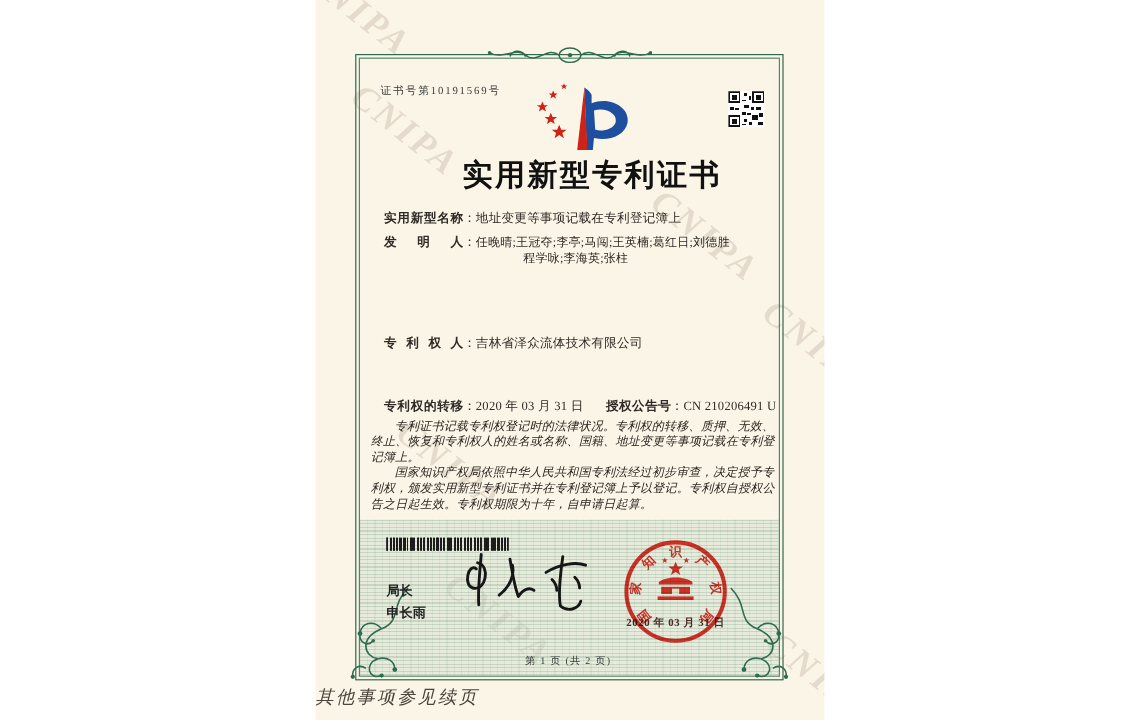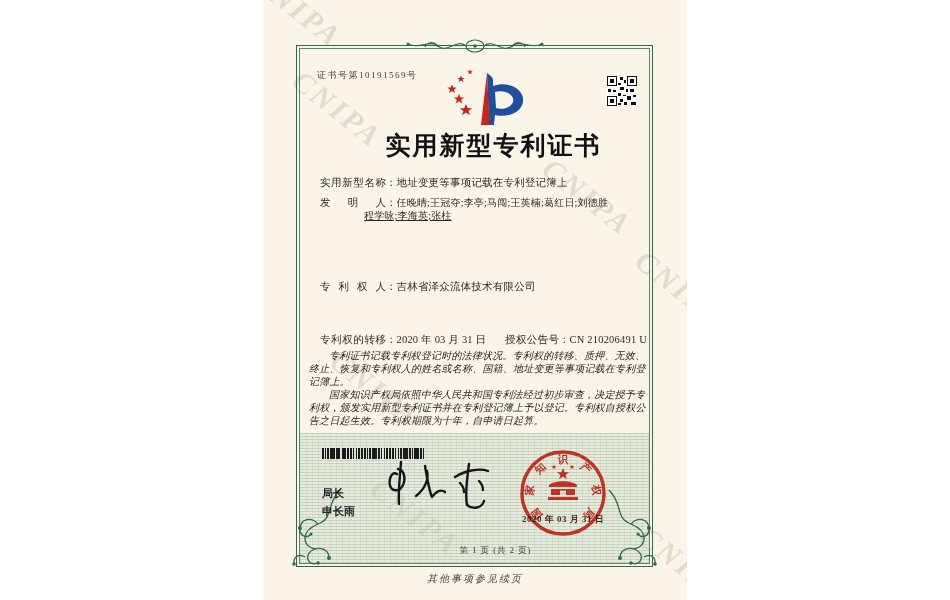--- a/index.html
+++ b/index.html
@@ -26,41 +26,41 @@
   .orn-br{right:-12px;transform:scaleX(-1);}
   
   #certno{position:absolute;left:54px;top:69px;font-size:9px;letter-spacing:1.5px;color:#3b3b3b;}
   #qr{position:absolute;left:344px;top:76px;width:30px;height:30px;background:#fff;}
   #logo{position:absolute;left:180px;top:66px;}
   #title{position:absolute;left:33px;top:129px;width:355px;text-align:center;
          font-size:25px;font-weight:700;letter-spacing:2px;color:#111;padding-left:20px;}
   
   .row{position:absolute;left:57px;width:320px;font-size:10.5px;color:#2e2a26;line-height:13px;}
   .lbl{display:inline-block;width:66px;text-align:justify;text-align-last:justify;
-       font-weight:400;vertical-align:top;}
+       font-weight:700;vertical-align:top;}
   .val{display:inline-block;vertical-align:top;max-width:238px;letter-spacing:0.2px;}
-  .val2{display:block;margin-left:44px;letter-spacing:0.2px;text-decoration:underline;}
+  .val2{display:block;margin-left:116px;letter-spacing:0.2px;}
   .pair2{position:absolute;left:185px;top:0;white-space:nowrap;}
   
   #paras{position:absolute;left:46px;top:349px;width:338px;font-size:10px;line-height:13px;
          color:#2b2520;font-style:italic;}
   #paras p{margin:0;text-indent:2em;letter-spacing:0.2px;}
   
   #barcode{position:absolute;left:59px;top:448px;width:102px;height:11px;
            background-image:repeating-linear-gradient(90deg,#1c1c1c 0 1.6px,transparent 1.6px 2.8px),
                             repeating-linear-gradient(90deg,#1c1c1c 0 1px,transparent 1px 5.2px);}
   #officer{position:absolute;left:59px;top:484px;font-size:11px;font-weight:700;color:#222;line-height:18px;font-family:Liberation Serif, serif;}
   #sig{position:absolute;left:118px;top:458px;}
   #sealdate{position:absolute;left:254px;top:513px;width:92px;text-align:center;
             font-size:9px;font-weight:600;letter-spacing:0.5px;color:#4d2a24;}
   #seal{position:absolute;left:254px;top:447px;mix-blend-mode:multiply;}
   #pageno{position:absolute;left:33px;top:545px;width:355px;text-align:center;
-          font-size:8.5px;color:#3b3b3b;letter-spacing:1px;padding-left:22px;}
-  #footnote{position:absolute;left:0;right:0;top:572px;text-align:center;
-            font-size:10px;letter-spacing:2px;color:#4a443c;font-style:italic;}
+          font-size:8.5px;color:#3b3b3b;letter-spacing:1px;}
+  #footnote{position:absolute;left:0;right:0;top:572px;text-align:left;
+            font-size:15px;letter-spacing:2px;color:#4a443c;font-style:italic;}
   svg{display:block;}
 </style>
 </head>
 <body>
 
 <div id="canvas">
   <div id="paper">
 
     <span class="wm" style="left:-18px;top:-8px">CNIPA</span>
     <span class="wm" style="left:22px;top:92px">CNIPA</span>

